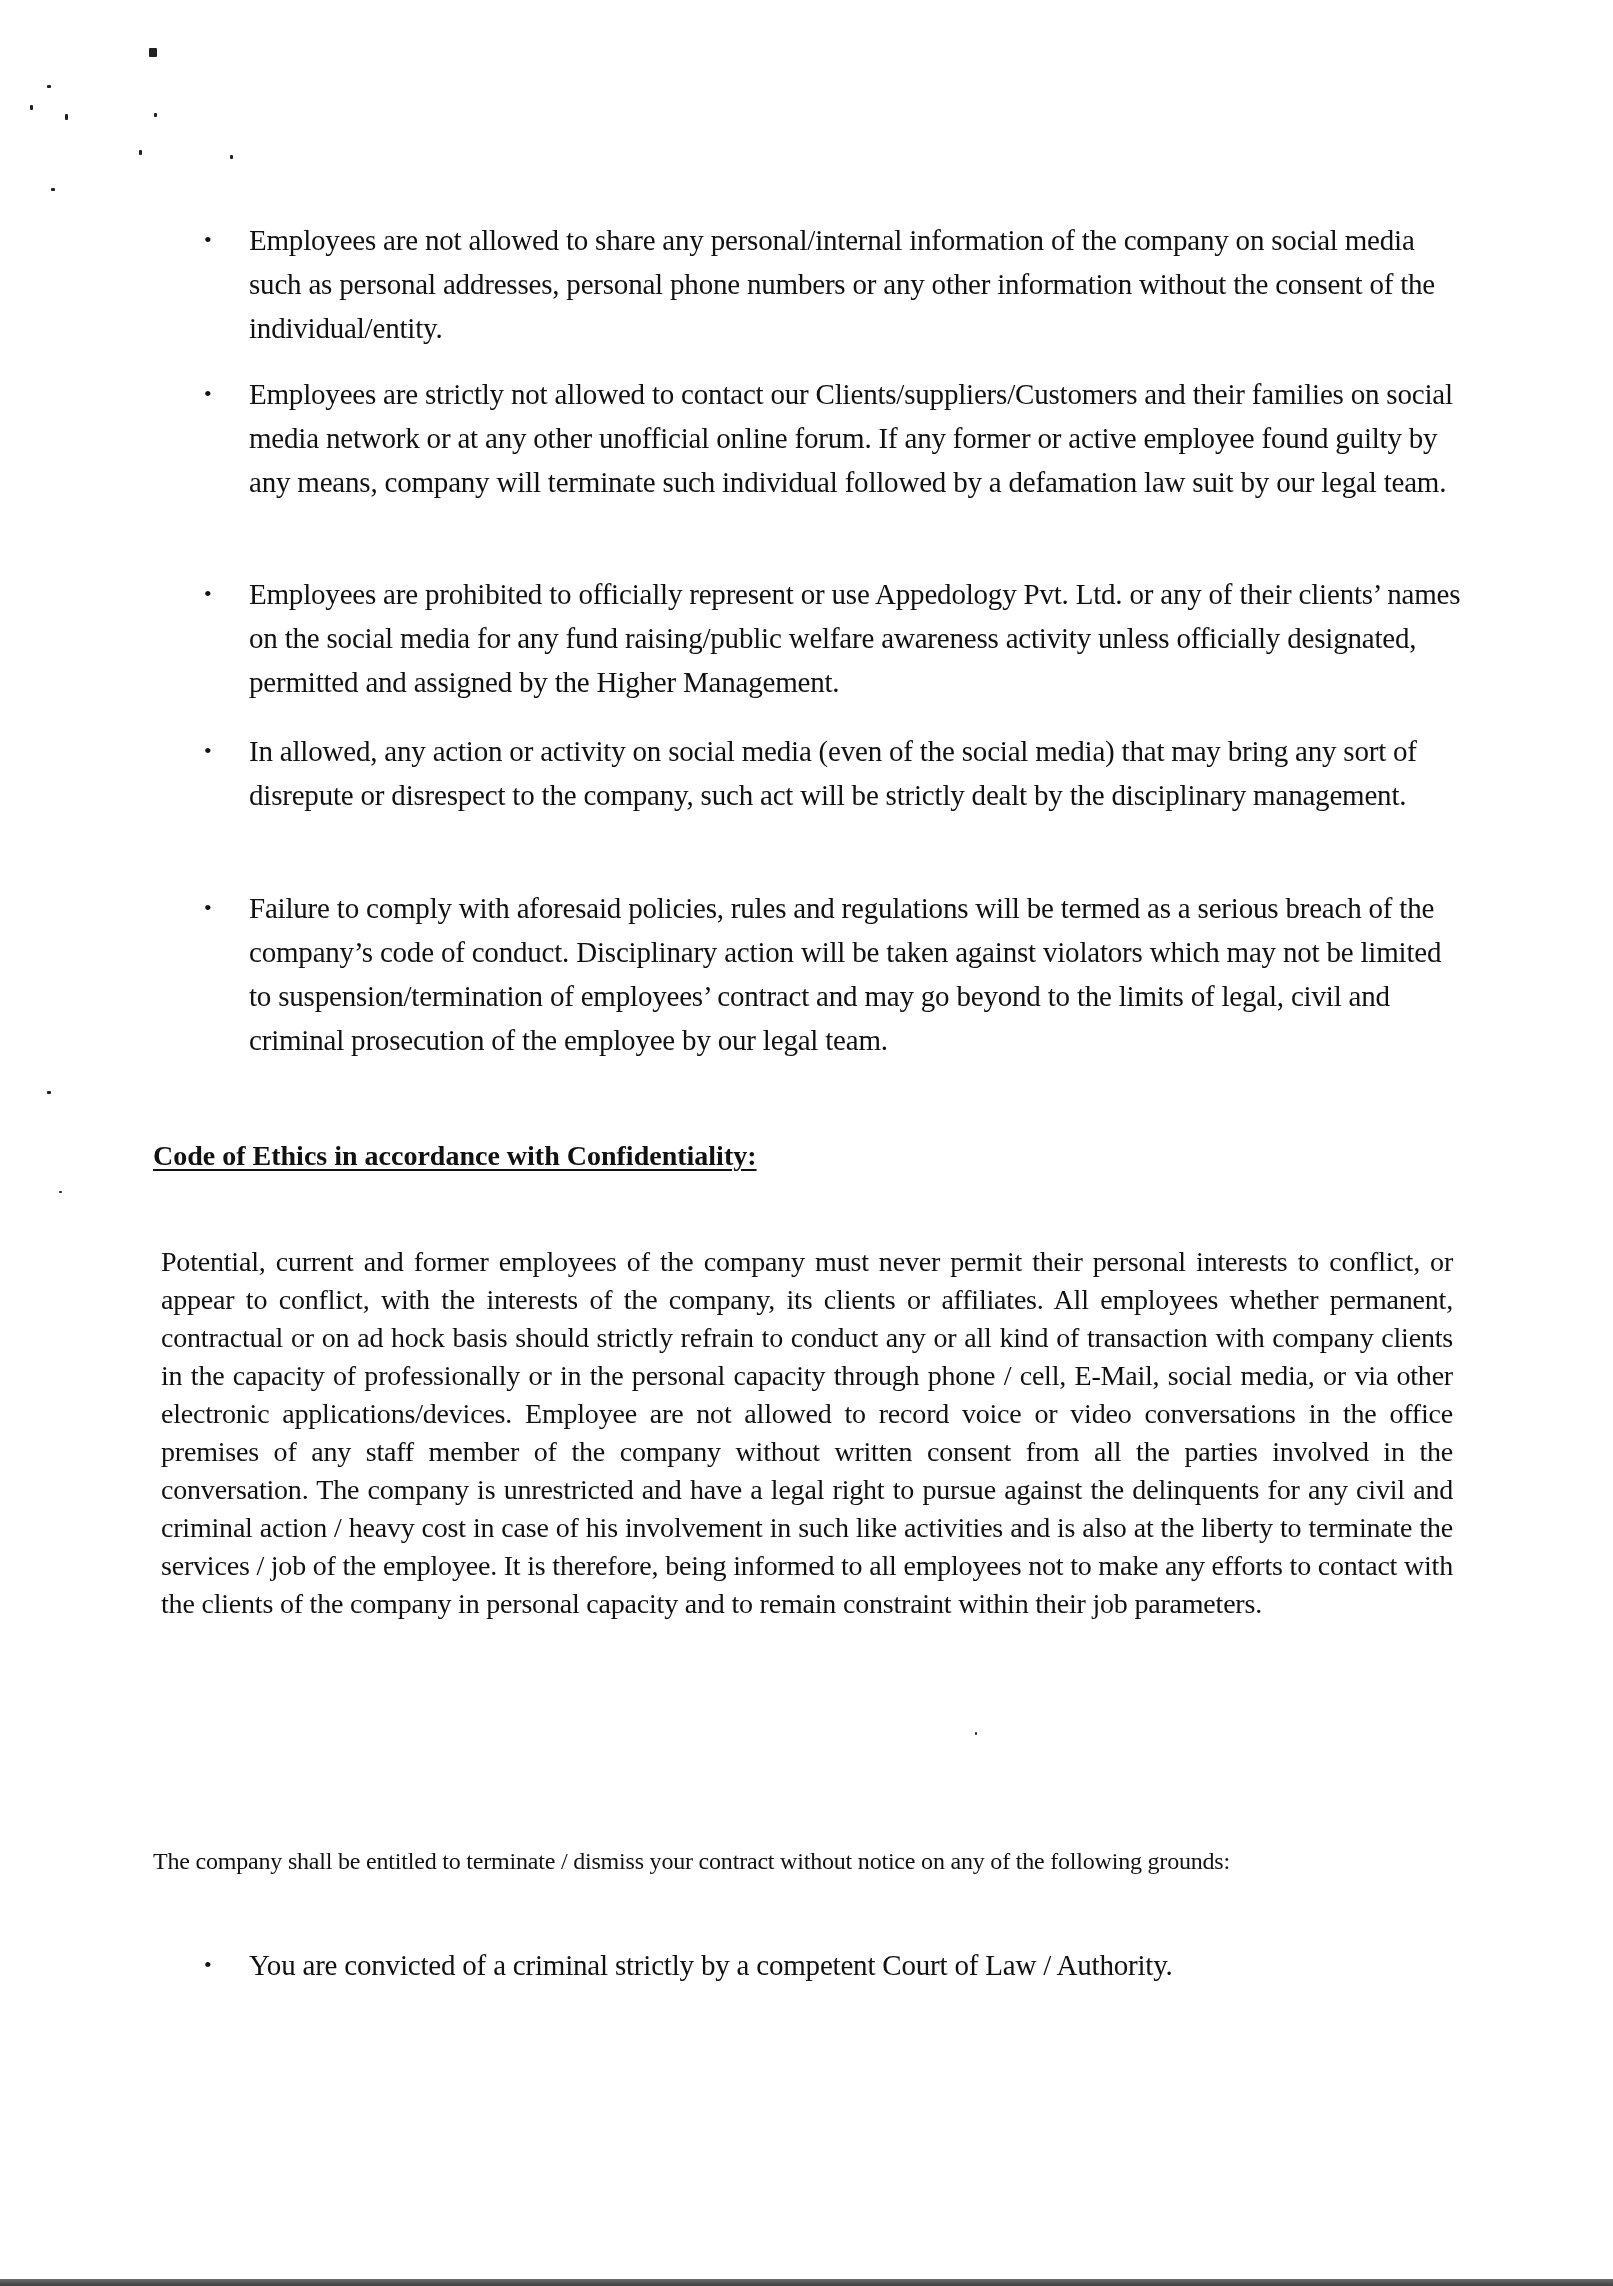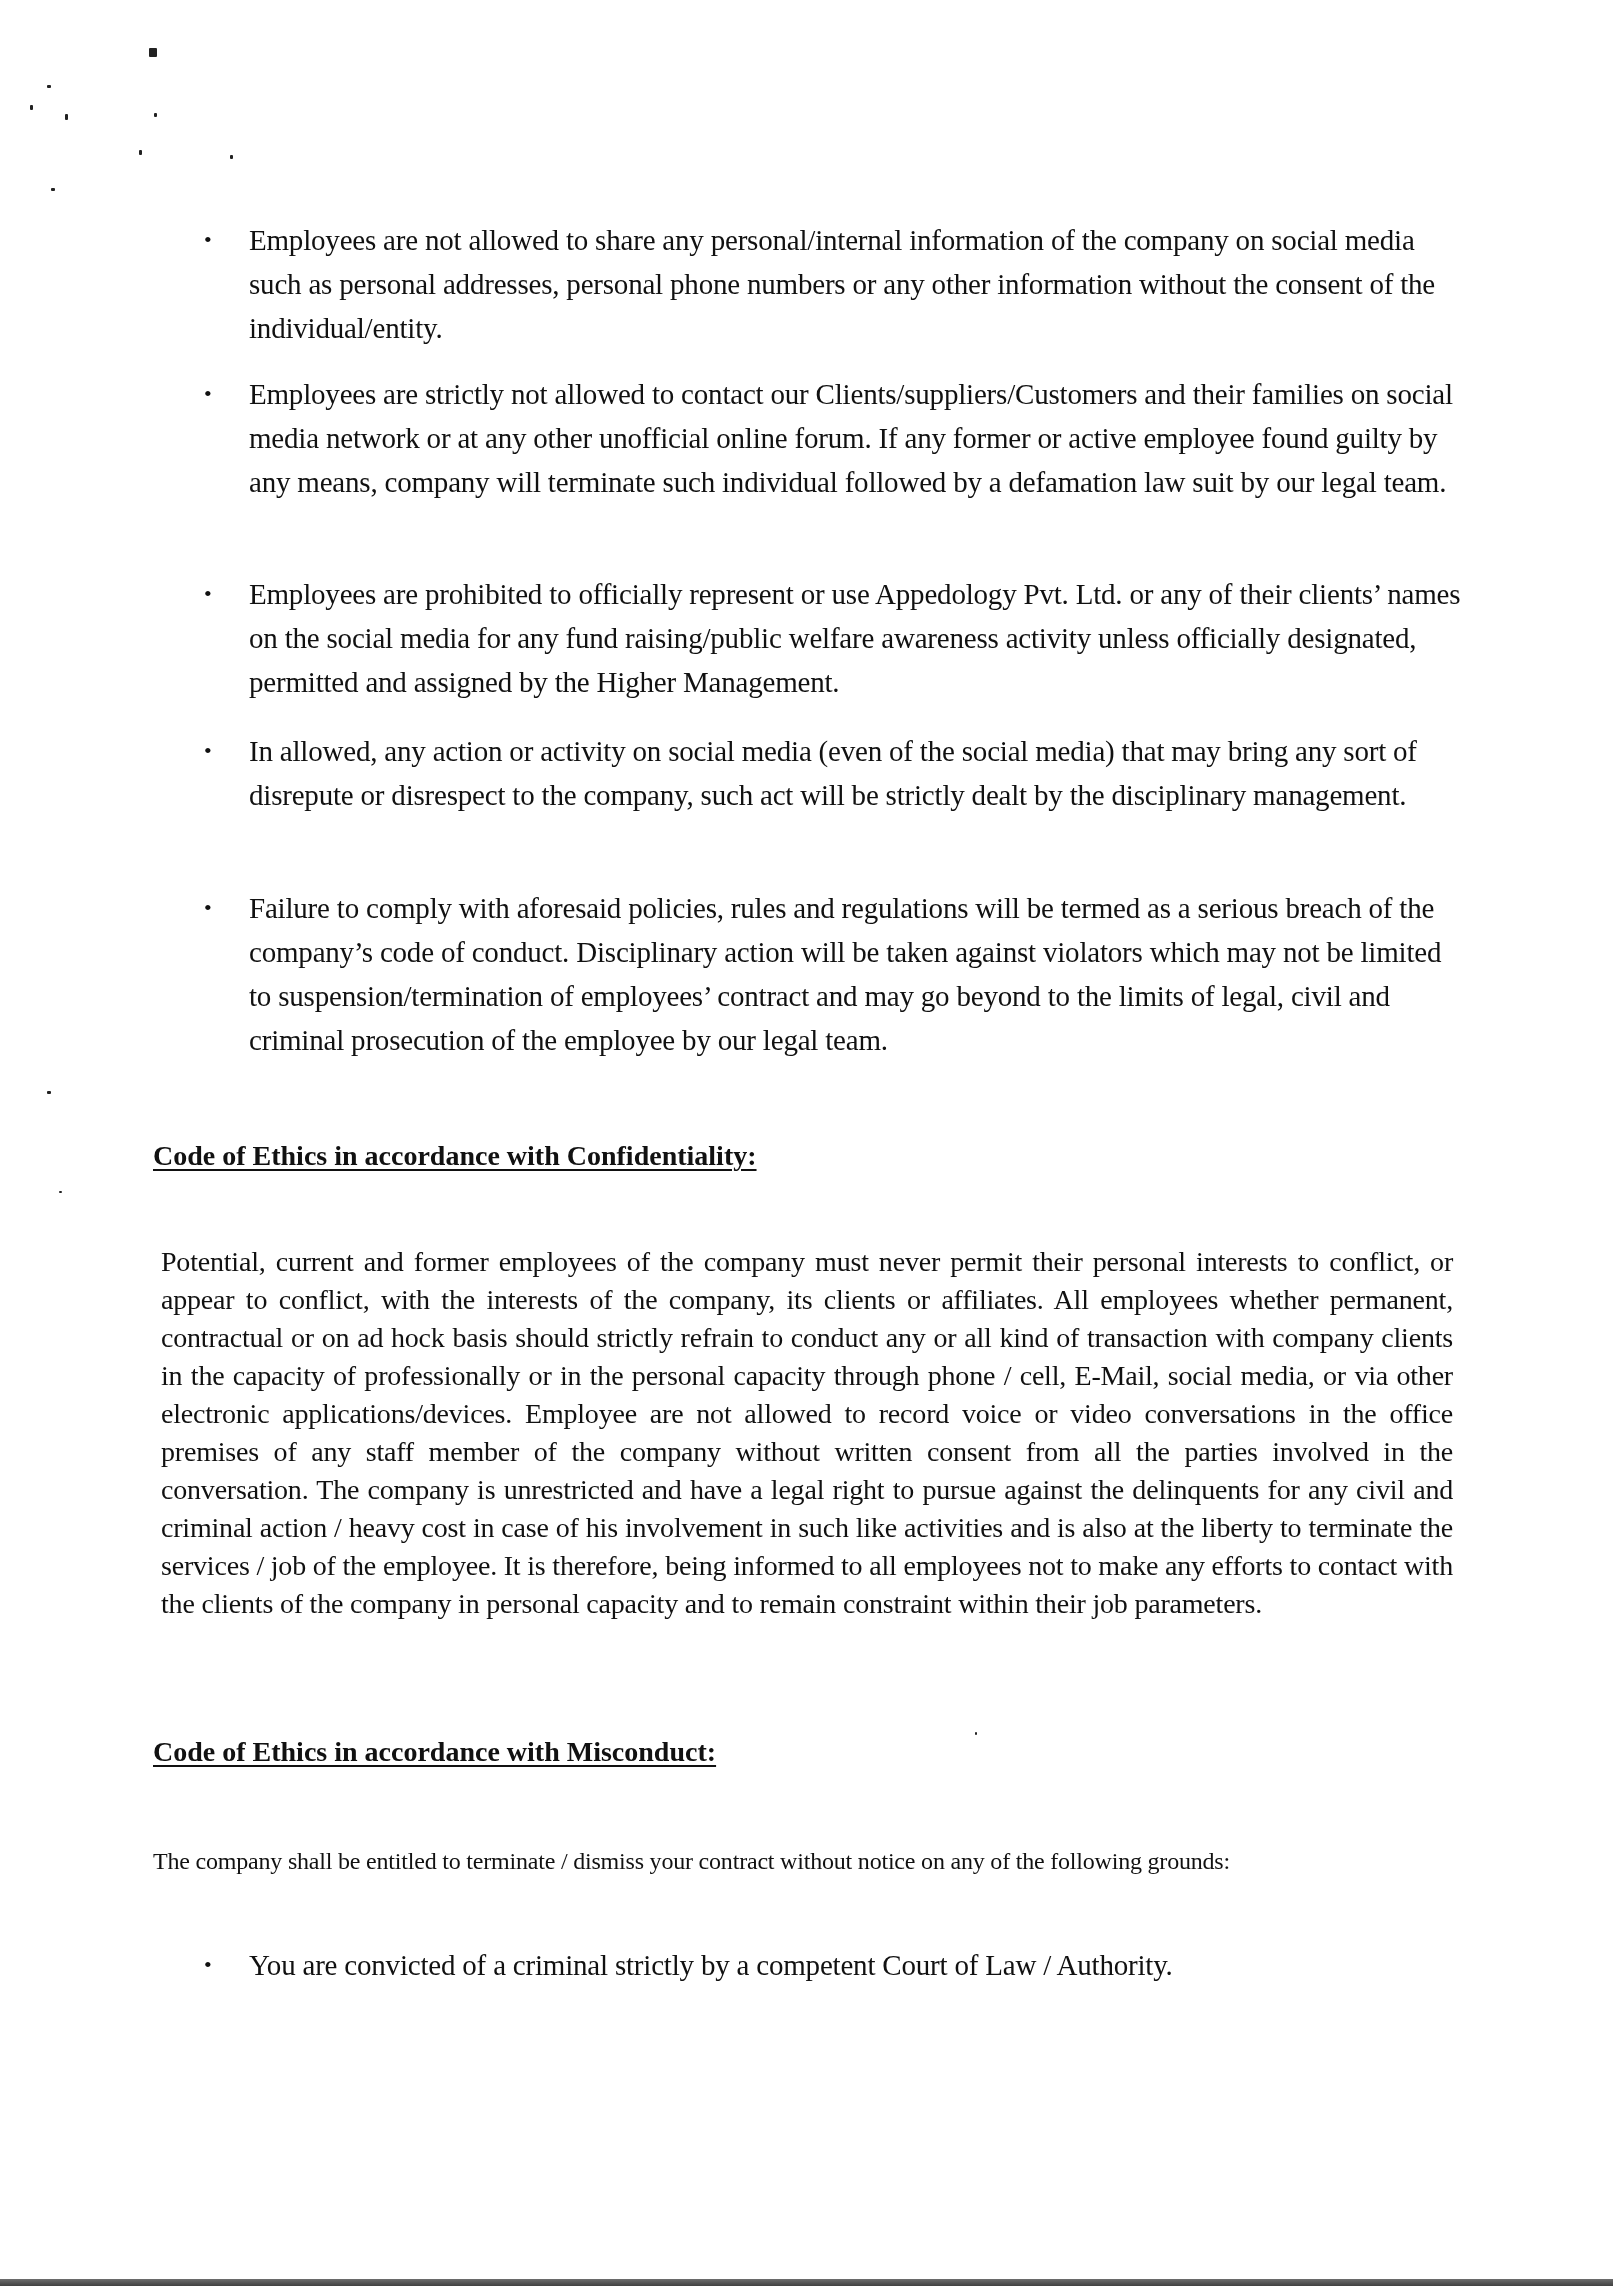--- a/index.html
+++ b/index.html
@@ -119,21 +119,20 @@
 
   <div class="bullet-item" style="top:886px;">
     <span class="bullet-dot">•</span>
     <span>Failure to comply with aforesaid policies, rules and regulations will be termed as a serious breach of the company’s code of conduct. Disciplinary action will be taken against violators which may not be limited to suspension/termination of employees’ contract and may go beyond to the limits of legal, civil and criminal prosecution of the employee by our legal team.</span>
   </div>
 
   <div class="heading" style="top:1139px;">Code of Ethics in accordance with Confidentiality:</div>
 
   <div class="para" style="top:1243px;">Potential, current and former employees of the company must never permit their personal interests to conflict, or appear to conflict, with the interests of the company, its clients or affiliates. All employees whether permanent, contractual or on ad hock basis should strictly refrain to conduct any or all kind of transaction with company clients in the capacity of professionally or in the personal capacity through phone / cell, E-Mail, social media, or via other electronic applications/devices. Employee are not allowed to record voice or video conversations in the office premises of any staff member of the company without written consent from all the parties involved in the conversation. The company is unrestricted and have a legal right to pursue against the delinquents for any civil and criminal action / heavy cost in case of his involvement in such like activities and is also at the liberty to terminate the services / job of the employee. It is therefore, being informed to all employees not to make any efforts to contact with the clients of the company in personal capacity and to remain constraint within their job parameters.</div>
 
-  <div class="heading" style="top:1735px;">Code of Ethics in accordance with Misconduct:</div>
 
   <div class="para-left" style="top:1842px;">The company shall be entitled to terminate / dismiss your contract without notice on any of the following grounds:</div>
 
   <div class="bullet-item" style="top:1943px;">
     <span class="bullet-dot">•</span>
     <span>You are convicted of a criminal strictly by a competent Court of Law / Authority.</span>
   </div>
 
   <div class="bottom-edge"></div>
 </div>

